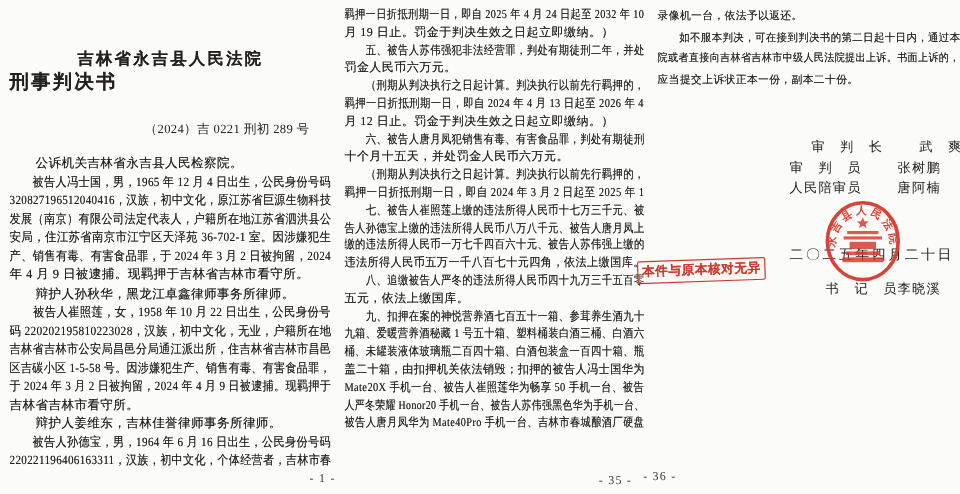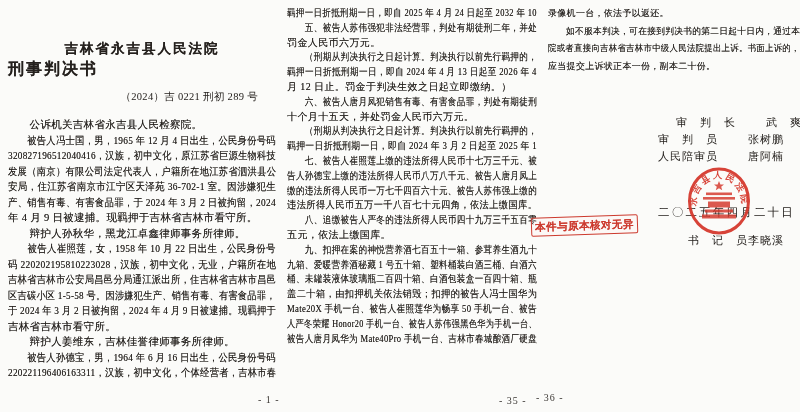--- a/index.html
+++ b/index.html
@@ -8,21 +8,21 @@
     background:#fbfbf9;
     font-family:"Liberation Serif","DejaVu Serif",serif;
     color:#24201d;
   }
   .page{position:absolute;top:0;}
   .line{white-space:nowrap;text-shadow:0 0 .4px rgba(20,16,14,.6);}
   
   .page-1{left:8px;width:268px;font-size:10.5px;letter-spacing:.3px;}
   .page-1 .court{margin:40px 0 0 0;text-align:center;font-size:13.5px;font-weight:bold;letter-spacing:2px;line-height:18px;text-shadow:0 0 .5px rgba(20,16,14,.7);}
   .page-1 .doctitle{margin:2px 0 0 0;text-align:left;font-size:16px;font-weight:bold;letter-spacing:2px;line-height:18px;text-shadow:0 0 .5px rgba(20,16,14,.7);}
-  .page-1 .caseno{margin-top:12px;text-align:right;padding-right:18px;font-size:10.5px;line-height:14px;}
+  .page-1 .caseno{margin-top:24px;text-align:right;padding-right:18px;font-size:10.5px;line-height:14px;}
   .page-1 .body{margin-top:13px;}
   .page-1 .line{line-height:15.5px;}
   
   .page-35{left:287px;width:250px;font-size:10px;letter-spacing:.4px;}
   .page-35 .body{padding-top:6px;}
   .page-35 .line{line-height:14.8px;}
   
   .page-36{left:548px;width:252px;font-size:9px;letter-spacing:.3px;}
   .page-36 .body{padding-top:5px;}
   .page-36 .line{line-height:17.5px;}
@@ -70,20 +70,21 @@
       <div class="line" style="transform-origin: left center; transform: scaleX(1);">吉林省吉林市看守所。</div>
       <div class="line" style="transform-origin: left center; transform: scaleX(1);">　　辩护人姜维东，吉林佳誉律师事务所律师。</div>
       <div class="line" style="transform-origin: left center; transform: scaleX(0.887417);">　　被告人孙德宝，男，1964 年 6 月 16 日出生，公民身份号码</div>
       <div class="line" style="transform-origin: left center; transform: scaleX(0.881579);">220221196406163311，汉族，初中文化，个体经营者，吉林市春</div>
     </div>
 </div>
 
 <div class="page page-35">
   <div class="body fit">
       <div class="line" style="transform-origin: left center; transform: scaleX(0.85034);">羁押一日折抵刑期一日，即自 2025 年 4 月 24 日起至 2032 年 10</div>
+      <div class="line" style="transform-origin: left center; transform: scaleX(1);">月 19 日止。罚金于判决生效之日起立即缴纳。）</div>
       <div class="line" style="transform-origin: left center; transform: scaleX(0.859107);">　　五、被告人苏伟强犯非法经营罪，判处有期徒刑二年，并处</div>
       <div class="line" style="transform-origin: left center; transform: scaleX(1);">罚金人民币六万元。</div>
       <div class="line" style="transform-origin: left center; transform: scaleX(0.859107);">　　（刑期从判决执行之日起计算。判决执行以前先行羁押的，</div>
       <div class="line" style="transform-origin: left center; transform: scaleX(0.865052);">羁押一日折抵刑期一日，即自 2024 年 4 月 13 日起至 2026 年 4</div>
       <div class="line" style="transform-origin: left center; transform: scaleX(1);">月 12 日止。罚金于判决生效之日起立即缴纳。）</div>
       <div class="line" style="transform-origin: left center; transform: scaleX(0.859107);">　　六、被告人唐月凤犯销售有毒、有害食品罪，判处有期徒刑</div>
       <div class="line" style="transform-origin: left center; transform: scaleX(1);">十个月十五天，并处罚金人民币六万元。</div>
       <div class="line" style="transform-origin: left center; transform: scaleX(0.859107);">　　（刑期从判决执行之日起计算。判决执行以前先行羁押的，</div>
       <div class="line" style="transform-origin: left center; transform: scaleX(0.883392);">羁押一日折抵刑期一日，即自 2024 年 3 月 2 日起至 2025 年 1</div>
       <div class="line" style="transform-origin: left center; transform: scaleX(0.859107);">　　七、被告人崔照莲上缴的违法所得人民币十七万三千元、被</div>

